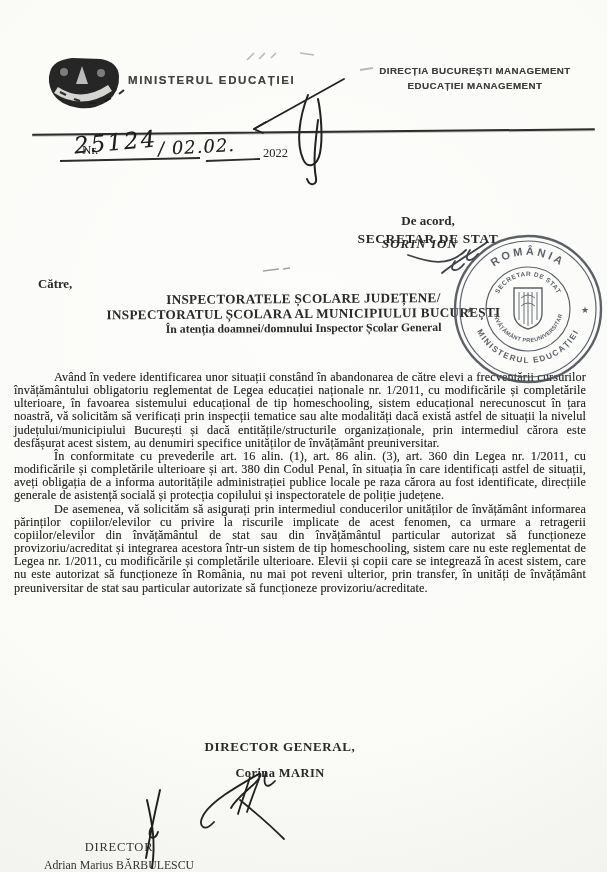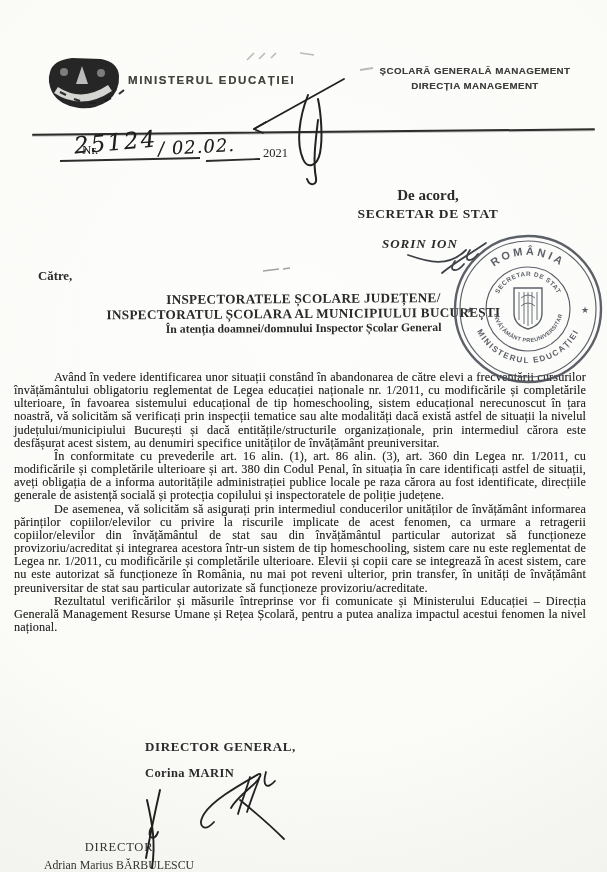--- a/index.html
+++ b/index.html
@@ -28,81 +28,80 @@
   }
   .nr-label{left:38px;top:142px;font-size:13px;color:#222;margin-left:44px;}
   .hand{
     font-family:"DejaVu Serif",serif;font-style:italic;color:#1f1f1f;
     text-shadow:0 0 .5px rgba(0,0,0,.4);
   }
   .hand-number{left:74px;top:129px;font-size:23px;letter-spacing:2px;transform:rotate(-5deg);}
   .hand-date{left:158px;top:136px;font-size:18px;letter-spacing:1px;transform:rotate(-3deg);}
   .typed-year{left:263px;top:146px;font-size:12.5px;color:#262626;}
   .approval-block{left:330px;top:187px;width:196px;text-align:center;}
-  .approval-agreement{font-size:15px;font-weight:bold;}
+  .approval-agreement{font-size:13px;font-weight:bold;margin-top:26px;}
   .approval-title{font-size:13.5px;font-weight:bold;letter-spacing:.6px;margin-top:2px;}
   .approval-name{left:382px;top:236px;font-size:13px;font-weight:bold;letter-spacing:1px;font-style:italic;}
-  .salutation{left:38px;top:269px;font-size:12.8px;font-weight:bold;text-align:center;}
+  .salutation{left:38px;top:277px;font-size:12.8px;font-weight:bold;text-align:center;}
   .recipient-block{left:40px;right:40px;top:292px;text-align:center;transform:rotate(-.4deg);}
   .recipient-l1,.recipient-l2{font-size:13.2px;font-weight:bold;letter-spacing:.3px;line-height:14.5px;}
   .recipient-l3{font-size:11.8px;font-weight:bold;line-height:15px;}
   .body-text{
     left:14px;right:21px;top:355px;font-size:12.25px;line-height:13.15px;
     text-align:justify;color:#282828;text-shadow:0 0 .55px rgba(20,20,20,.38);
     letter-spacing:.1px;
     margin-top:16px;
   }
   .body-text p{margin:0;text-indent:40px;}
-  .closing-general{left:145px;top:739px;width:270px;}
+  .closing-general{left:145px;top:739px;width:270px;text-align:center;}
   .closing-general-title{font-size:13px;font-weight:bold;letter-spacing:.6px;}
   .closing-general-name{font-size:12.5px;font-weight:bold;margin-top:11px;letter-spacing:.4px;}
   .closing-director{left:28px;top:808px;width:182px;text-align:center;margin-top:32px;}
   .closing-director-title{font-size:12.5px;letter-spacing:.8px;color:#333;}
   .closing-director-name{font-size:11.8px;margin-top:3px;color:#333;}
   svg text{font-family:"Liberation Sans",sans-serif;}
   .overlay{left:0;top:0;pointer-events:none;}
 </style>
 </head>
 <body>
 
 <div class="page">
 
   <div class="abs ministry-name">MINISTERUL EDUCAȚIEI</div>
 
   <div class="abs dept-block">
-    <div>ȘCOLARĂ GENERALĂ MANAGEMENT</div>
-    <div>DIRECȚIA MANAGEMENT</div>
+    <div>DIRECȚIA BUCUREȘTI MANAGEMENT</div>
+    <div>EDUCAȚIEI MANAGEMENT</div>
   </div>
 
   <div class="abs top-rule"></div>
 
   <span class="abs nr-label">Nr.</span>
   <span class="abs hand hand-number">25124</span>
   <span class="abs hand hand-date">/ 02.02.</span>
-  <span class="abs typed-year">2021</span>
+  <span class="abs typed-year">2022</span>
 
   <div class="abs approval-block">
     <div class="approval-agreement">De acord,</div>
     <div class="approval-title">SECRETAR DE STAT</div>
   </div>
   <div class="abs approval-name">SORIN ION</div>
 
   <div class="abs salutation">Către,</div>
 
   <div class="abs recipient-block">
     <div class="recipient-l1">INSPECTORATELE ȘCOLARE JUDEȚENE/</div>
     <div class="recipient-l2">INSPECTORATUL ȘCOLARA AL MUNICIPIULUI BUCUREȘTI</div>
     <div class="recipient-l3">În atenția doamnei/domnului Inspector Școlar General</div>
   </div>
 
   <div class="abs body-text">
     <p>Având în vedere identificarea unor situații constând în abandonarea de către elevi a frecventării cursurilor învățământului obligatoriu reglementat de Legea educației naționale nr. 1/2011, cu modificările și completările ulterioare, în favoarea sistemului educațional de tip homeschooling, sistem educațional nerecunoscut în țara noastră, vă solicităm să verificați prin inspecții tematice sau alte modalități dacă există astfel de situații la nivelul județului/municipiului București și dacă entitățile/structurile organizaționale, prin intermediul cărora este desfășurat acest sistem, au denumiri specifice unităților de învățământ preuniversitar.</p>
     <p>În conformitate cu prevederile art. 16 alin. (1), art. 86 alin. (3), art. 360 din Legea nr. 1/2011, cu modificările și completările ulterioare și art. 380 din Codul Penal, în situația în care identificați astfel de situații, aveți obligația de a informa autoritățile administrației publice locale pe raza cărora au fost identificate, direcțiile generale de asistență socială și protecția copilului și inspectoratele de poliție județene.</p>
     <p>De asemenea, vă solicităm să asigurați prin intermediul conducerilor unităților de învățământ informarea părinților copiilor/elevilor cu privire la riscurile implicate de acest fenomen, ca urmare a retragerii copiilor/elevilor din învățământul de stat sau din învățământul particular autorizat să funcționeze provizoriu/acreditat și integrarea acestora într-un sistem de tip homeschooling, sistem care nu este reglementat de Legea nr. 1/2011, cu modificările și completările ulterioare. Elevii și copii care se integrează în acest sistem, care nu este autorizat să funcționeze în România, nu mai pot reveni ulterior, prin transfer, în unități de învățământ preuniversitar de stat sau particular autorizate să funcționeze provizoriu/acreditate.</p>
-    <p>Rezultatul verificărilor și măsurile întreprinse vor fi comunicate și Ministerului Educației – Direcția Generală Management Resurse Umane și Rețea Școlară, pentru a putea analiza impactul acestui fenomen la nivel național.</p>
   </div>
 
   <div class="abs closing-general">
     <div class="closing-general-title">DIRECTOR GENERAL,</div>
     <div class="closing-general-name">Corina MARIN</div>
   </div>
 
   <div class="abs closing-director">
     <div class="closing-director-title">DIRECTOR</div>
     <div class="closing-director-name">Adrian Marius BĂRBULESCU</div>

